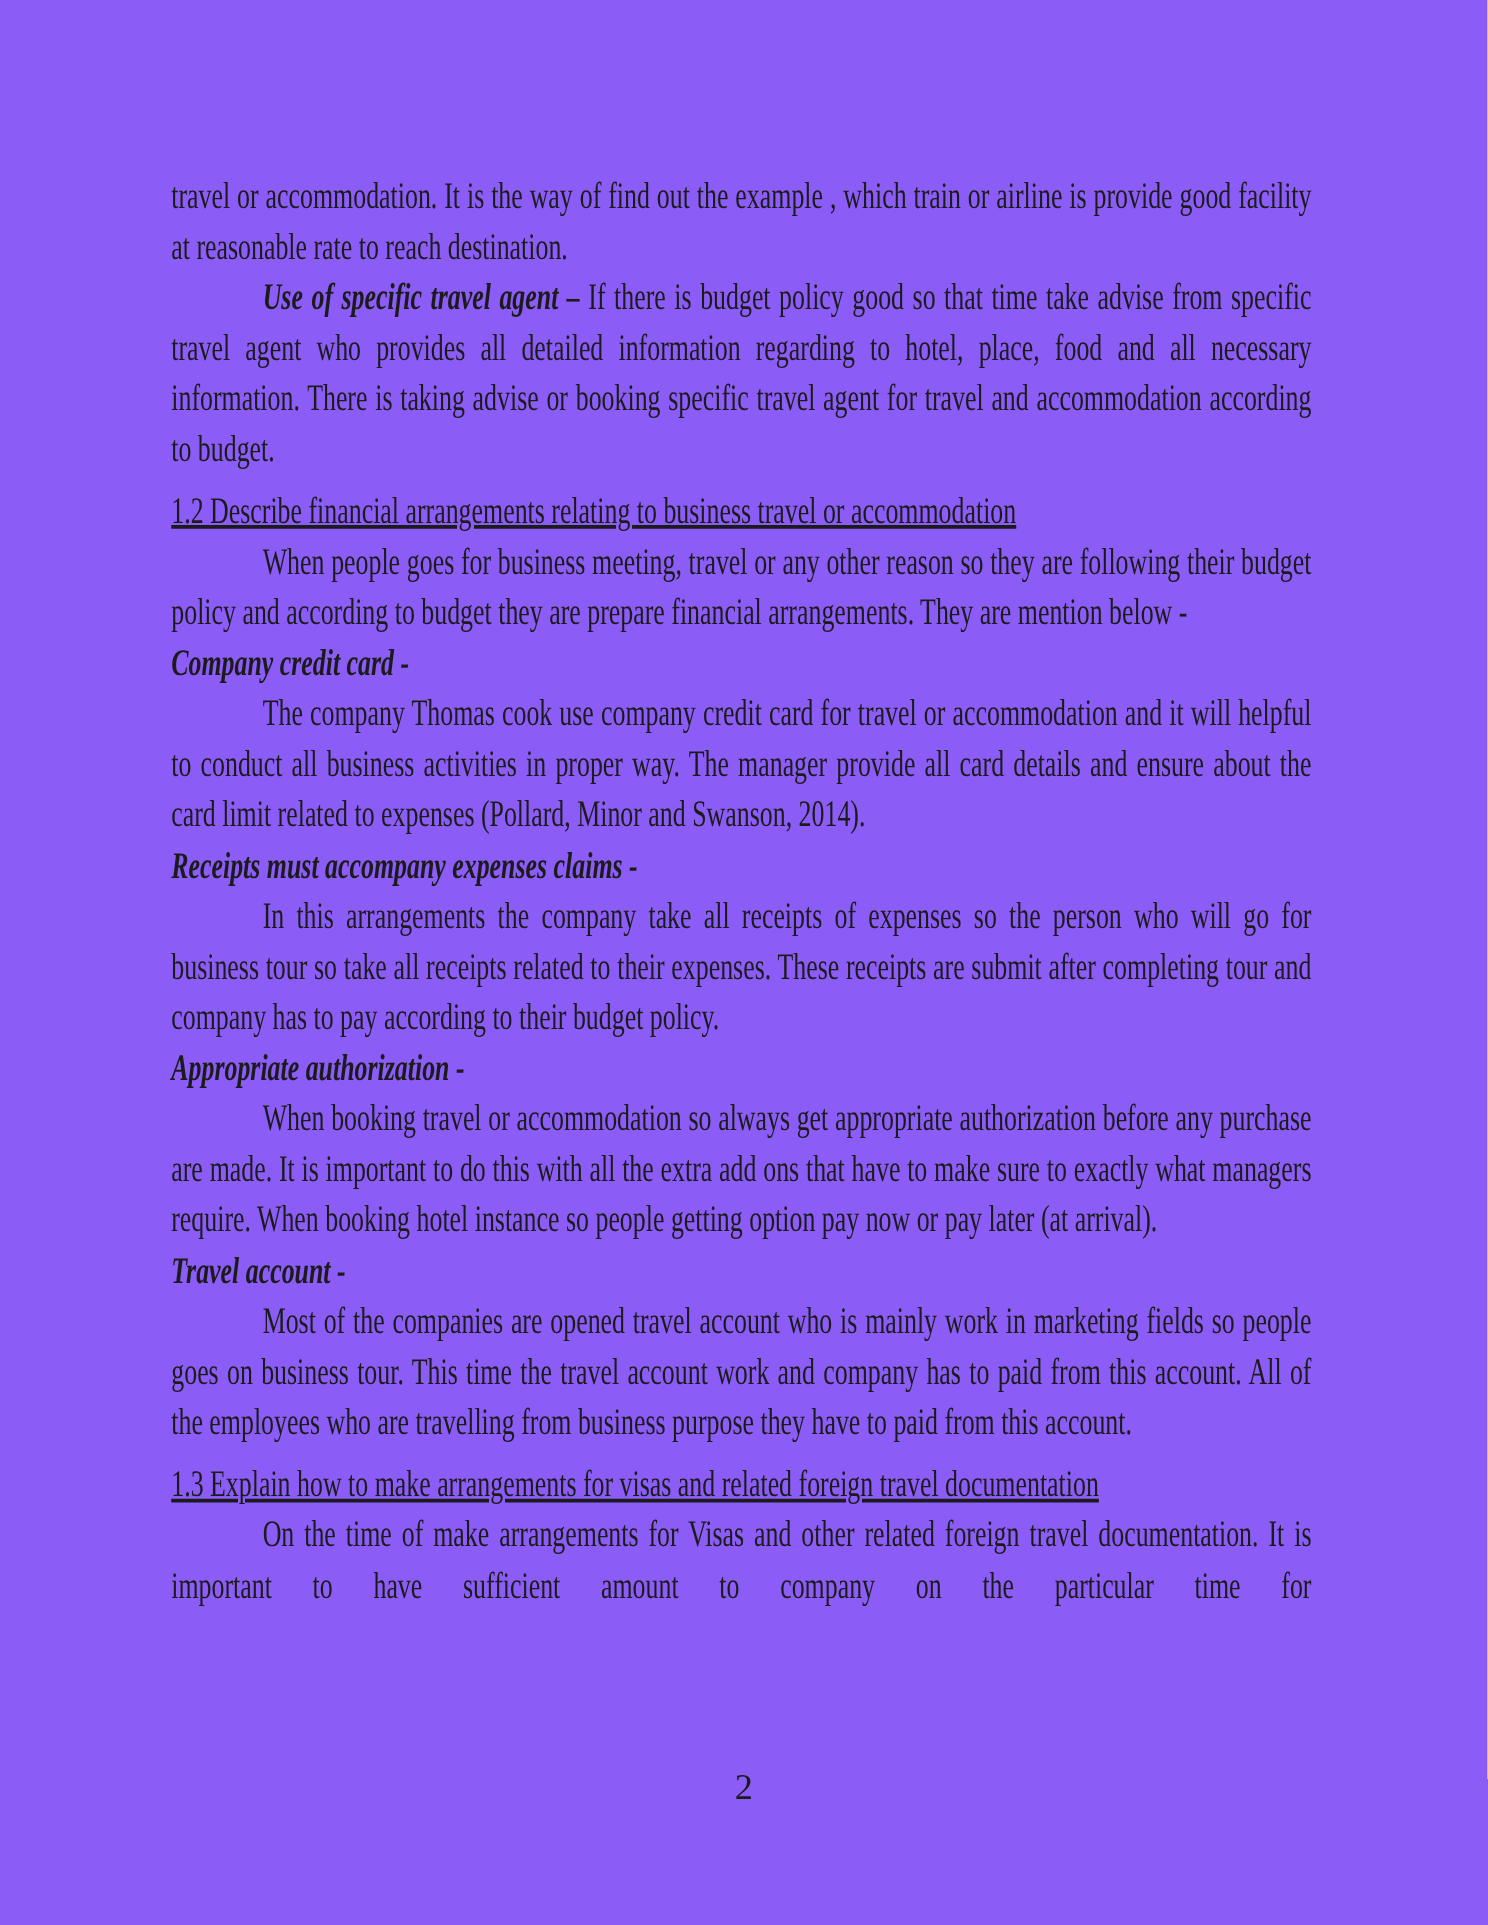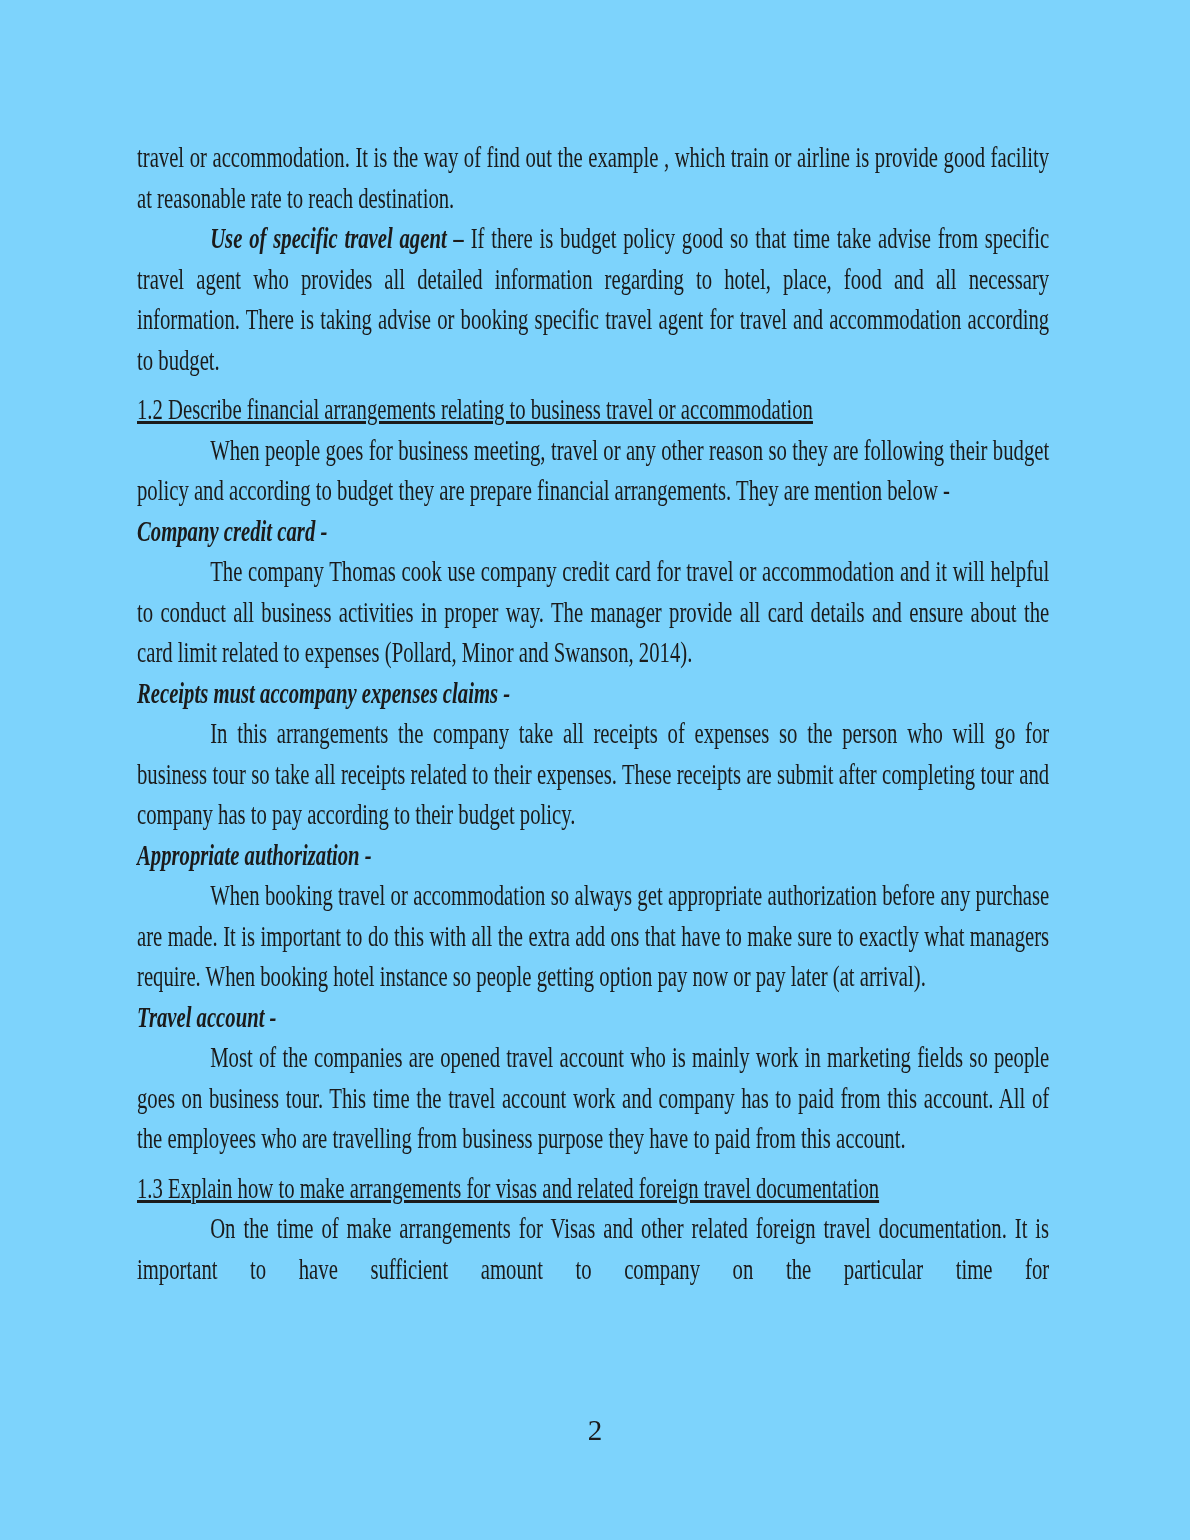--- a/index.html
+++ b/index.html
@@ -4,21 +4,21 @@
 <style>
   html, body {
     margin: 0;
     padding: 0;
     background: #ffffff;
   }
   .page {
     position: relative;
     width: 1190px;
     height: 1540px;
-    background: #7dd3fc;
+    background: #8b5cf6;
     font-family: "Liberation Serif", serif;
     color: #1b1b1b;
     overflow: hidden;
   }
   
   .content {
     position: absolute;
     left: 137px;
     top: 137px;
     width: 1322px;

